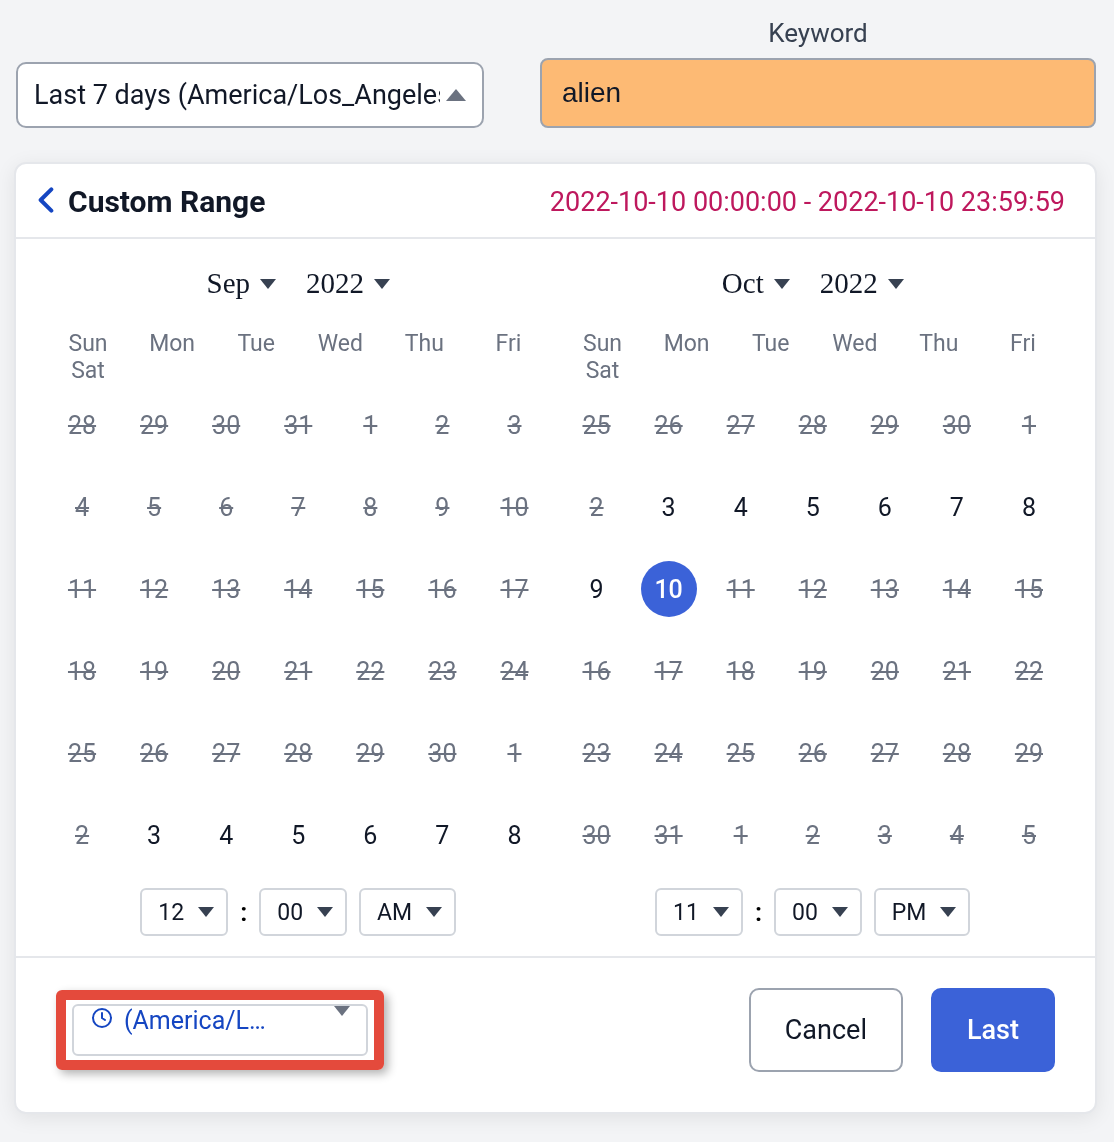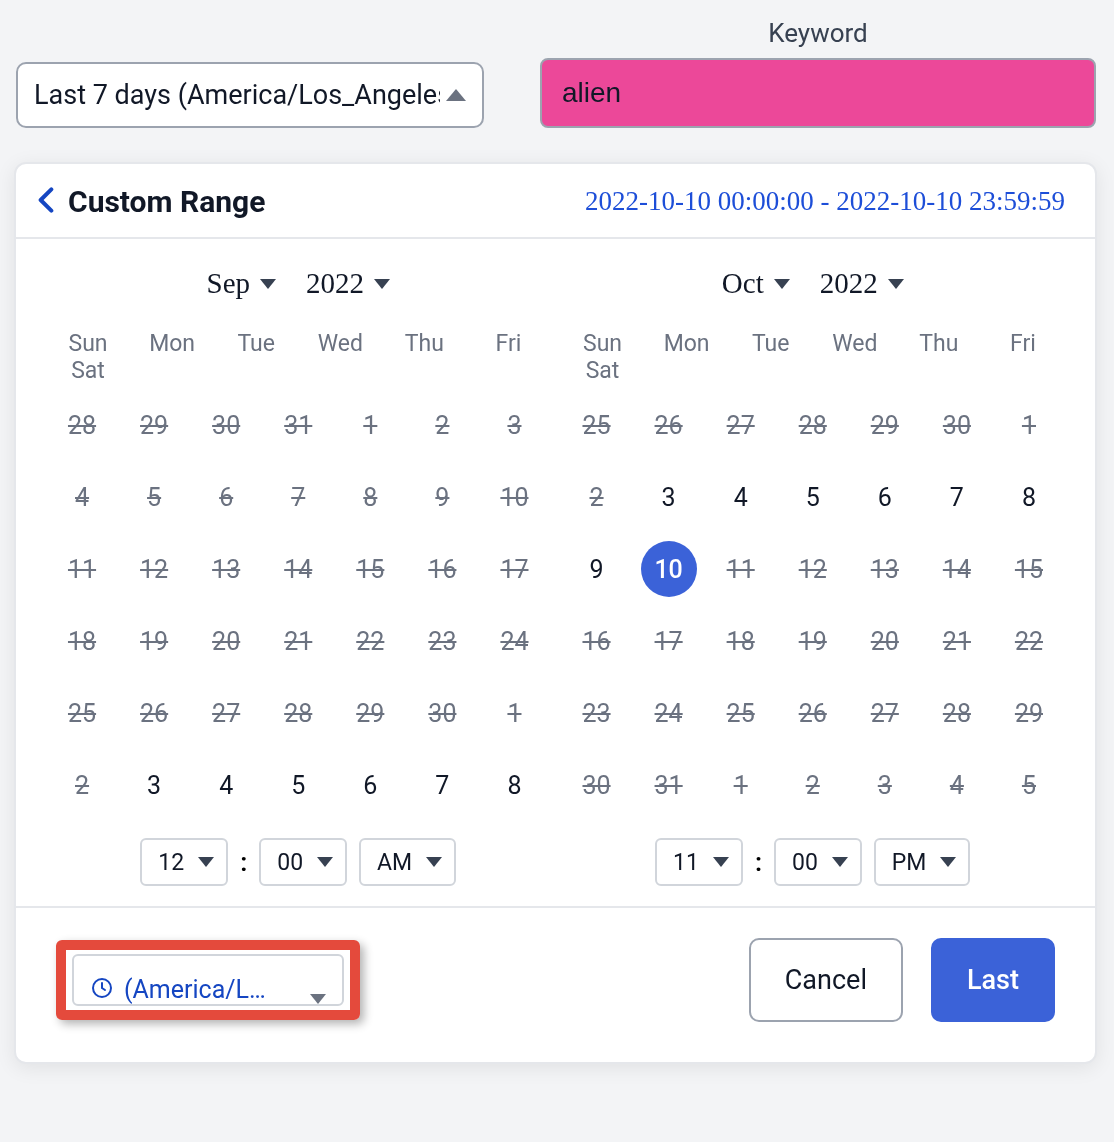--- a/index.html
+++ b/index.html
@@ -43,21 +43,21 @@
     width: 0; height: 0;
     border-left: 10px solid transparent;
     border-right: 10px solid transparent;
     border-bottom: 12px solid #6b7280;
     flex-shrink: 0; margin-left: 6px;
   }
   .keyword-input {
     width: 556px; height: 70px;
     border: 2px solid #9ca3af;
     border-radius: 8px;
-    background: #ec4899;
+    background: #fdba74;
     font-size: 28px;
     padding: 0 20px;
     outline: none;
     color: #111827;
   }
   .popup {
     position: absolute;
     top: 162px; left: 14px;
     width: 1083px;
     background: #fff;
@@ -68,28 +68,28 @@
   .popup-header {
     display: flex;
     justify-content: space-between;
     align-items: center;
     padding: 20px 30px 18px 22px;
     border-bottom: 2px solid #e5e7eb;
   }
   .ph-left { display: flex; align-items: center; gap: 14px; }
   .chev-left svg { width: 16px; height: 28px; }
   .ph-title { font-size: 30px; font-weight: 700; color: #111827; text-align: right; }
-  .ph-range { font-size: 27px; color: #1d4ed8; font-family: Liberation Serif, serif; }
+  .ph-range { font-size: 27px; color: #be185d; }
   .calendars { display: flex; padding: 28px 30px 20px; gap: 10px; }
   .cal { flex: 1; }
   .cal-head { display: flex; justify-content: center; gap: 30px; margin-bottom: 30px; align-items: center; font-family: Liberation Serif, serif; }
   .cal-head .sel { display: flex; align-items: center; gap: 10px; font-size: 29px; font-weight: 500; cursor: pointer; color: #111827; }
   .chev-down { width: 0; height: 0; border-left: 8px solid transparent; border-right: 8px solid transparent; border-top: 10px solid #374151; }
   .dow { display: grid; grid-template-columns: repeat(6, 1fr); text-align: center; color: #6b7280; font-size: 23px; margin-bottom: 18px; }
-  .grid { display: grid; grid-template-columns: repeat(7, 1fr); row-gap: 26px; text-align: center; }
+  .grid { display: grid; grid-template-columns: repeat(7, 1fr); row-gap: 36px; text-align: center; }
   .day { font-size: 25px; color: #6b7280; text-decoration: line-through; height: 46px; display: flex; align-items: center; justify-content: center; cursor: pointer; }
   .day.active { color: #111827; text-decoration: none; }
   .day.selected { background: #3b62d8; color: #fff; text-decoration: none; border-radius: 50%; width: 56px; height: 56px; margin: -5px auto; font-weight: 500; }
   .time-row { display: flex; justify-content: center; gap: 12px; align-items: center; margin-top: 30px; }
   .time-sel { border: 2px solid #d1d5db; border-radius: 6px; height: 48px; padding: 0 12px 0 16px; display: flex; align-items: center; gap: 14px; font-size: 23px; cursor: pointer; color: #111827; background: #fff; }
   .colon { font-size: 26px; font-weight: 600; }
   .footer {
     border-top: 2px solid #e5e7eb;
     padding: 30px 40px 40px;
     display: flex;
@@ -100,24 +100,24 @@
     border: 10px solid #e44a3c;
     border-radius: 6px;
     padding: 4px 6px;
     box-shadow: 4px 4px 10px rgba(0,0,0,.3);
   }
   .tz-inner {
     border: 2px solid #d1d5db;
     border-radius: 6px;
     height: 52px;
     display: flex;
-    align-items: flex-end;
+    align-items: flex-start;
     padding: 0 16px;
     gap: 10px;
-    width: 272px;
+    width: 296px;
     cursor: pointer;
     background: #fff;
   }
   .clock-icon svg { width: 24px; height: 24px; }
   .tz-text { color: #1546c2; font-size: 25px; white-space: nowrap; overflow: hidden; text-overflow: ellipsis; flex: 1; }
   .tri-down-sm { width: 0; height: 0; border-left: 8px solid transparent; border-right: 8px solid transparent; border-top: 10px solid #6b7280; flex-shrink: 0; }
   .btn-row { display: flex; gap: 28px; }
   .btn { height: 84px; border-radius: 10px; font-size: 27px; padding: 0 34px; cursor: pointer; display: flex; align-items: center; }
   .btn-cancel { background: #fff; border: 2px solid #9ca3af; color: #111827; }
   .btn-apply { background: #3b62d8; border: 2px solid #3b62d8; color: #fff; font-weight: 500; }

